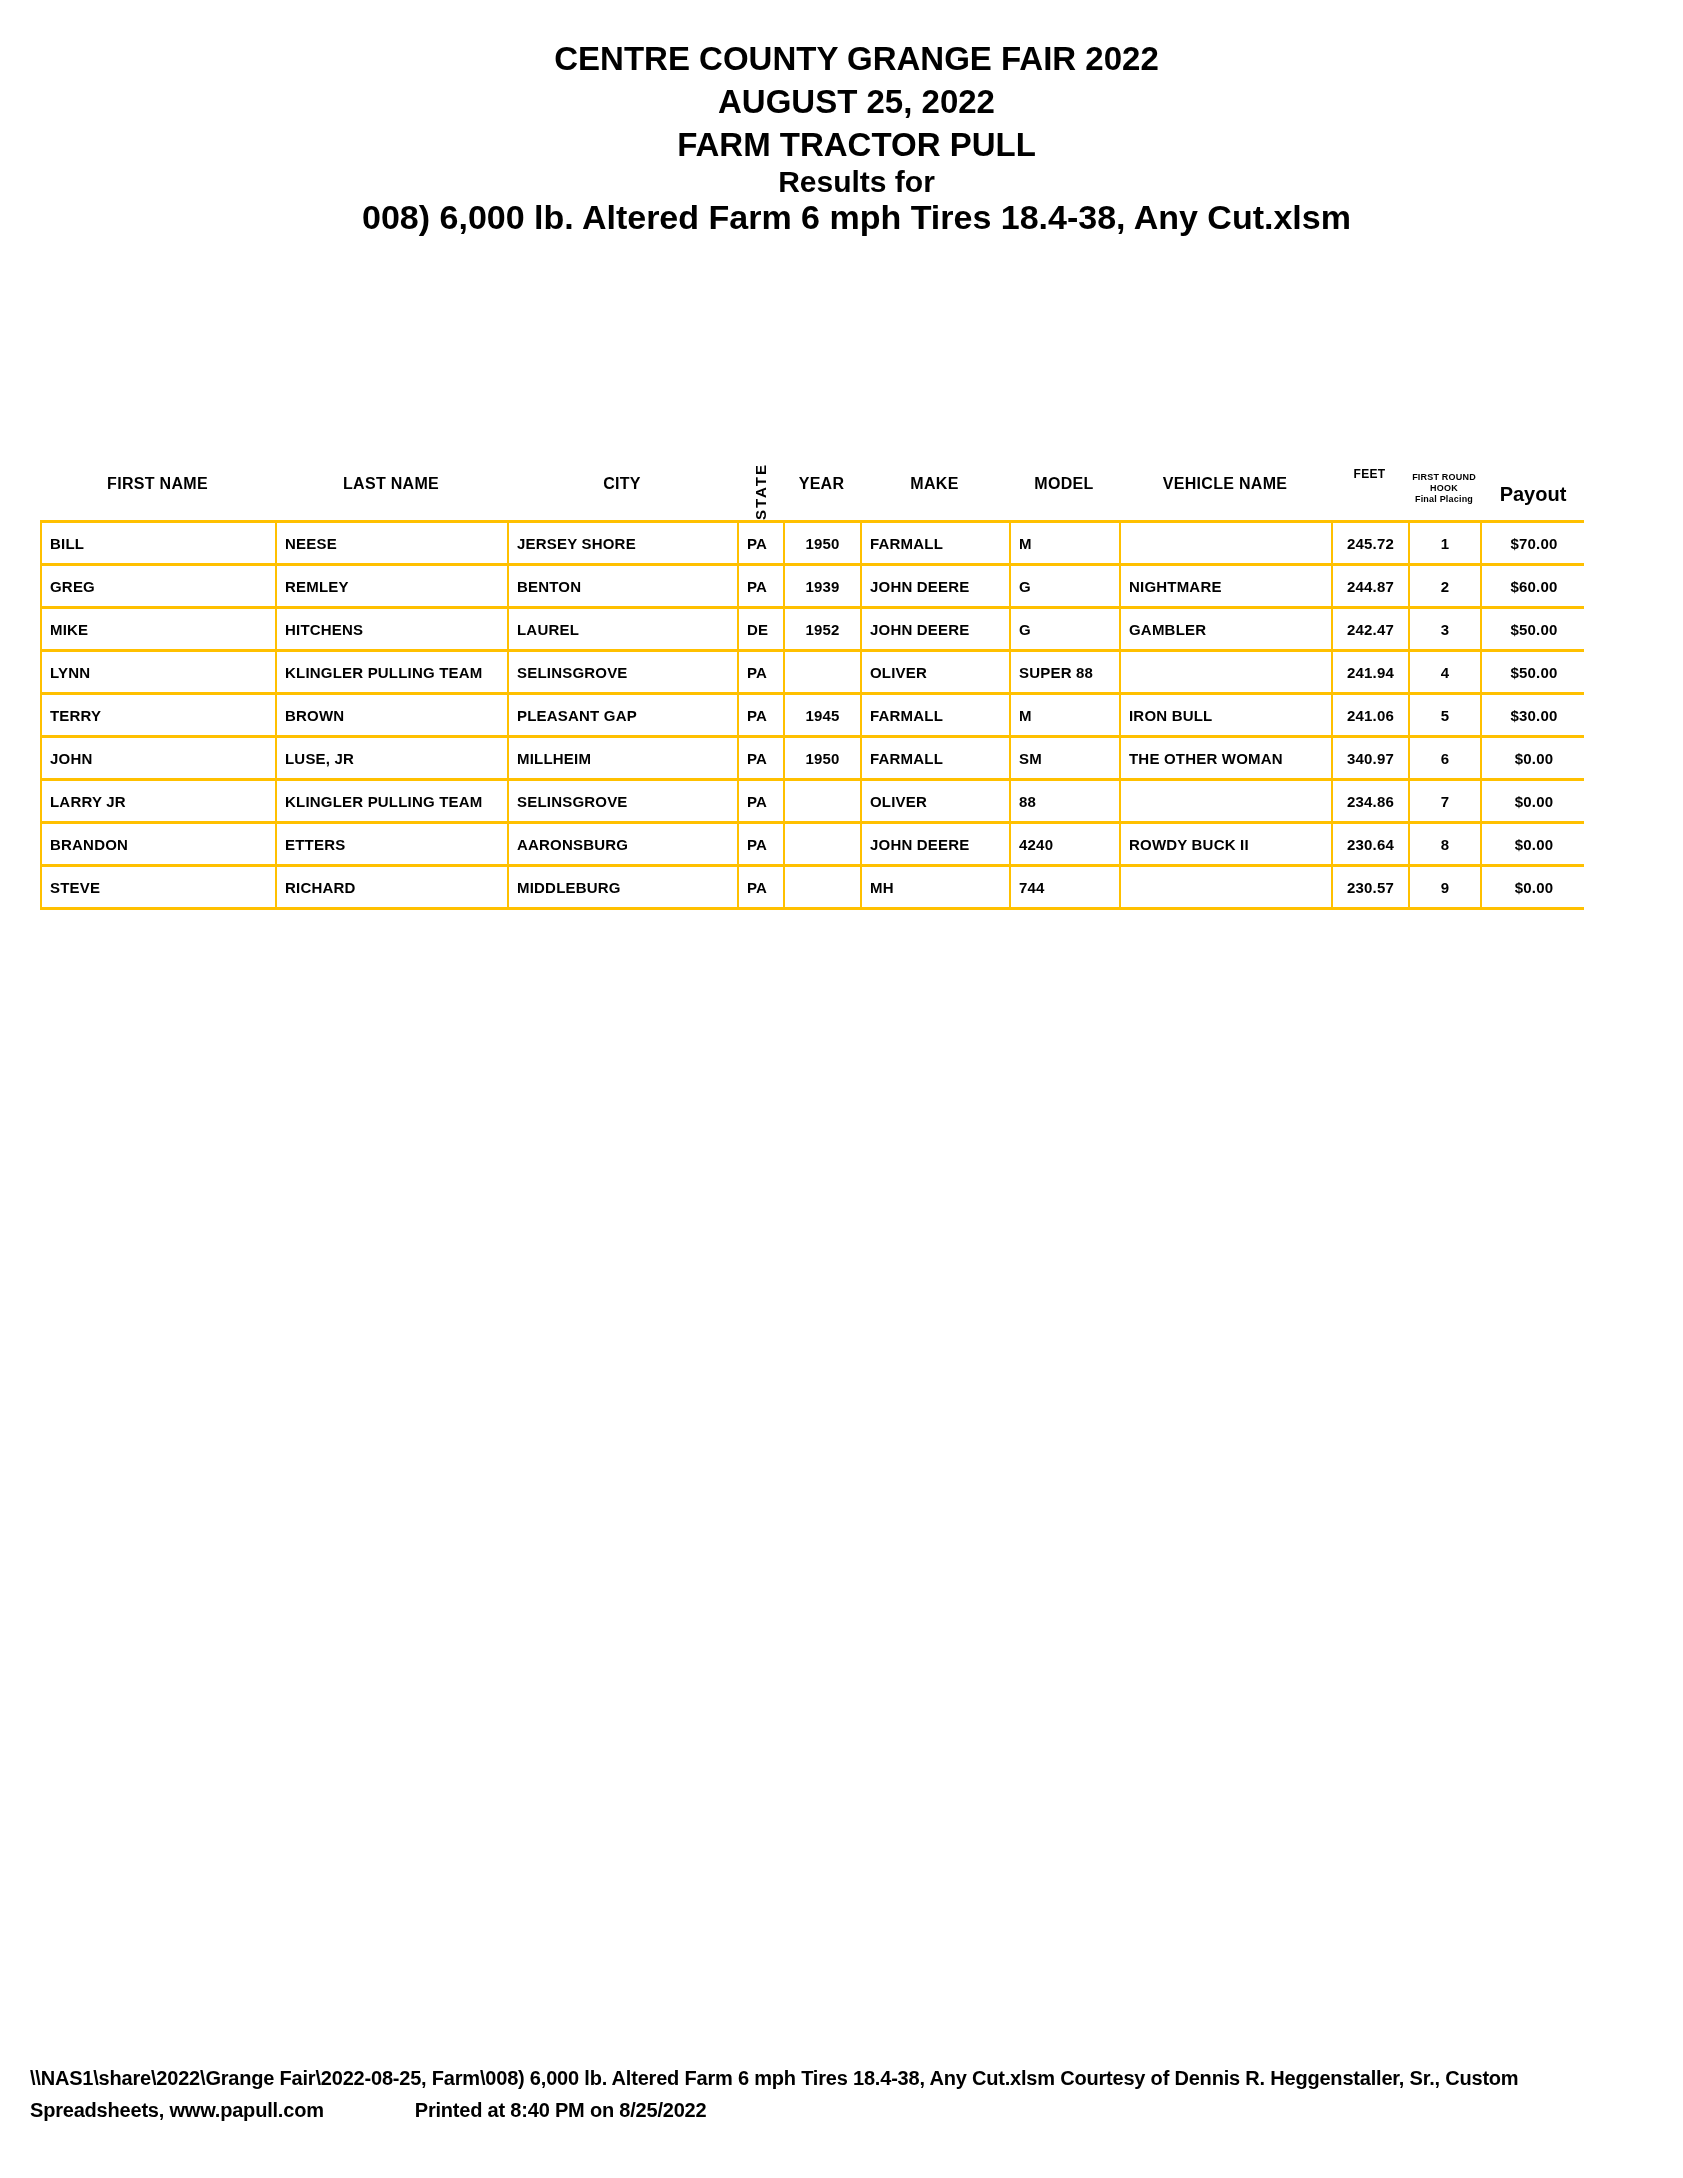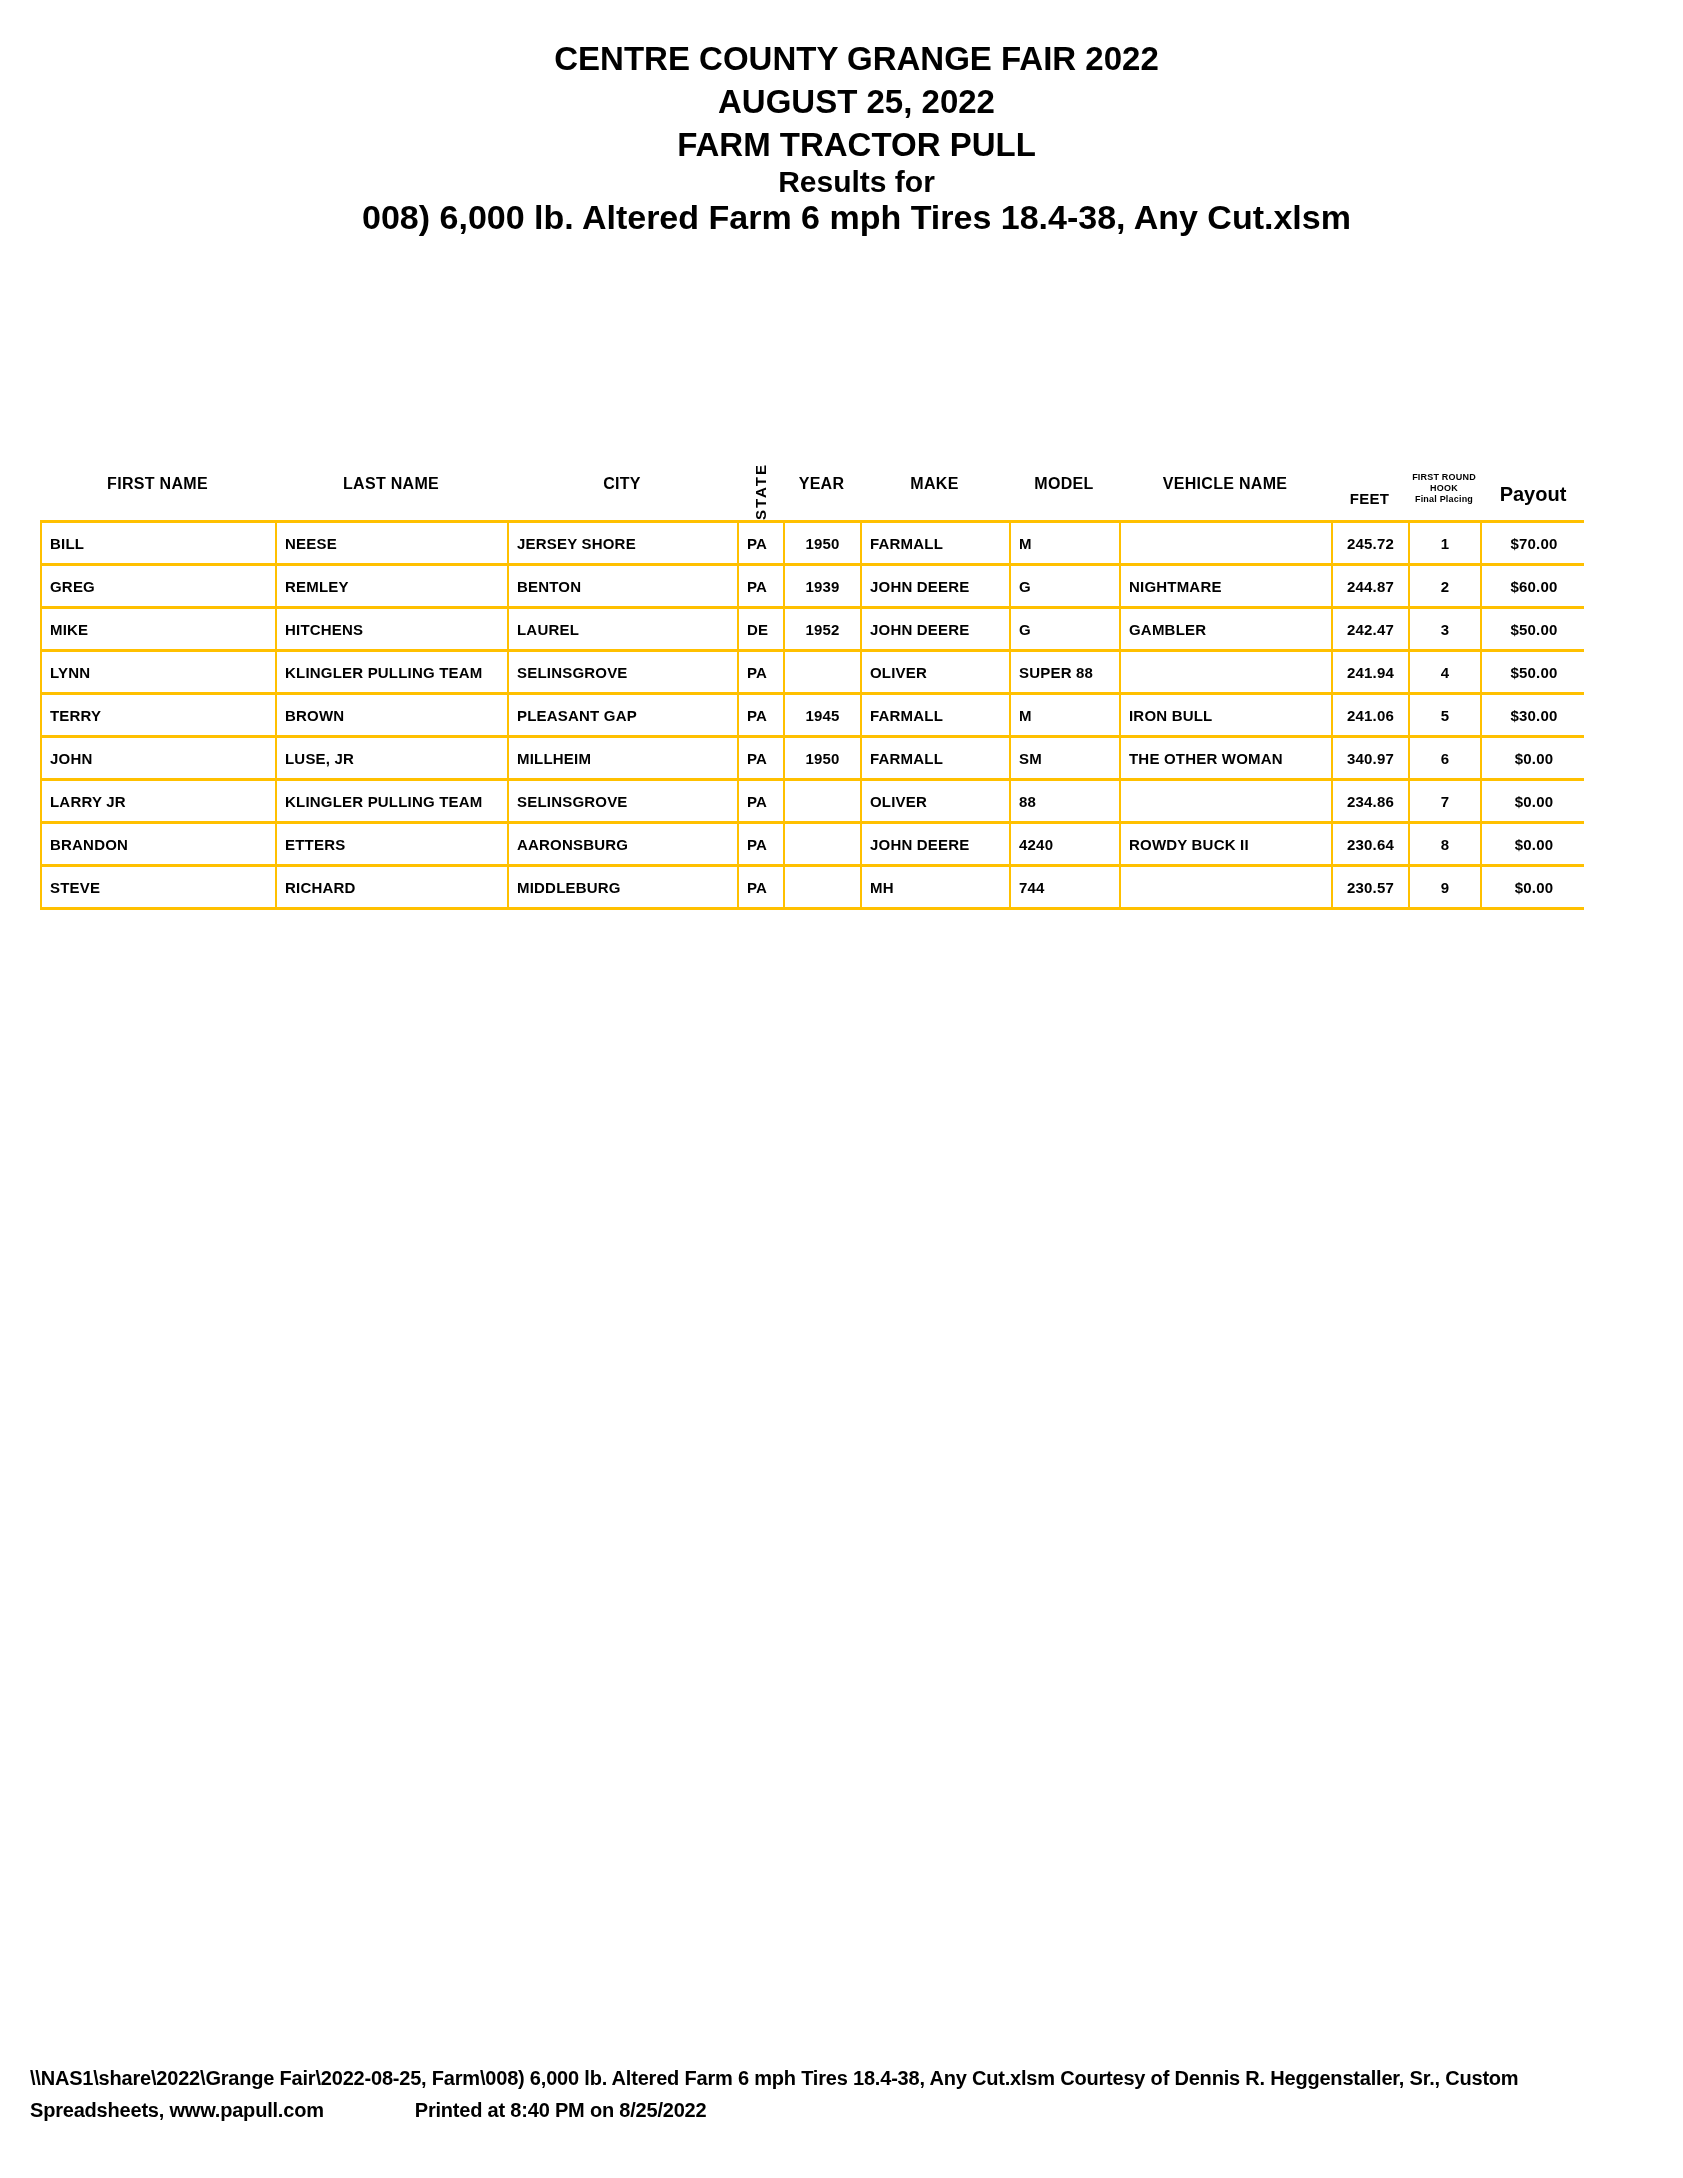--- a/index.html
+++ b/index.html
@@ -21,21 +21,21 @@
   
   .grid-cols {
     display:grid;
     grid-template-columns:235px 232px 230px 46px 77px 149px 110px 212px 77px 72px 106px;
   }
   .header-grid {
     position:absolute; left:40px; top:434px; width:1544px; height:86px;
     align-items:end;
   }
   .hcell { text-align:center; font-size:16px; padding-bottom:27px; letter-spacing:0.3px; white-space:nowrap; }
-  .hcell--feet   { font-size:15px; padding-bottom:13px; }
+  .hcell--feet   { font-size:12px; padding-bottom:39px; }
   .hcell--hook   { font-size:9px; line-height:11px; padding-bottom:15px; letter-spacing:0.2px; }
   .hcell--payout { font-size:20px; padding-bottom:14px; letter-spacing:0; }
   .hcell--state  { padding-bottom:0; height:86px; display:flex; align-items:flex-end; justify-content:center; }
   .state-text {
     display:inline-block;
     writing-mode:vertical-rl; transform:rotate(180deg);
     font-size:15px; letter-spacing:2px;
   }
 
   

